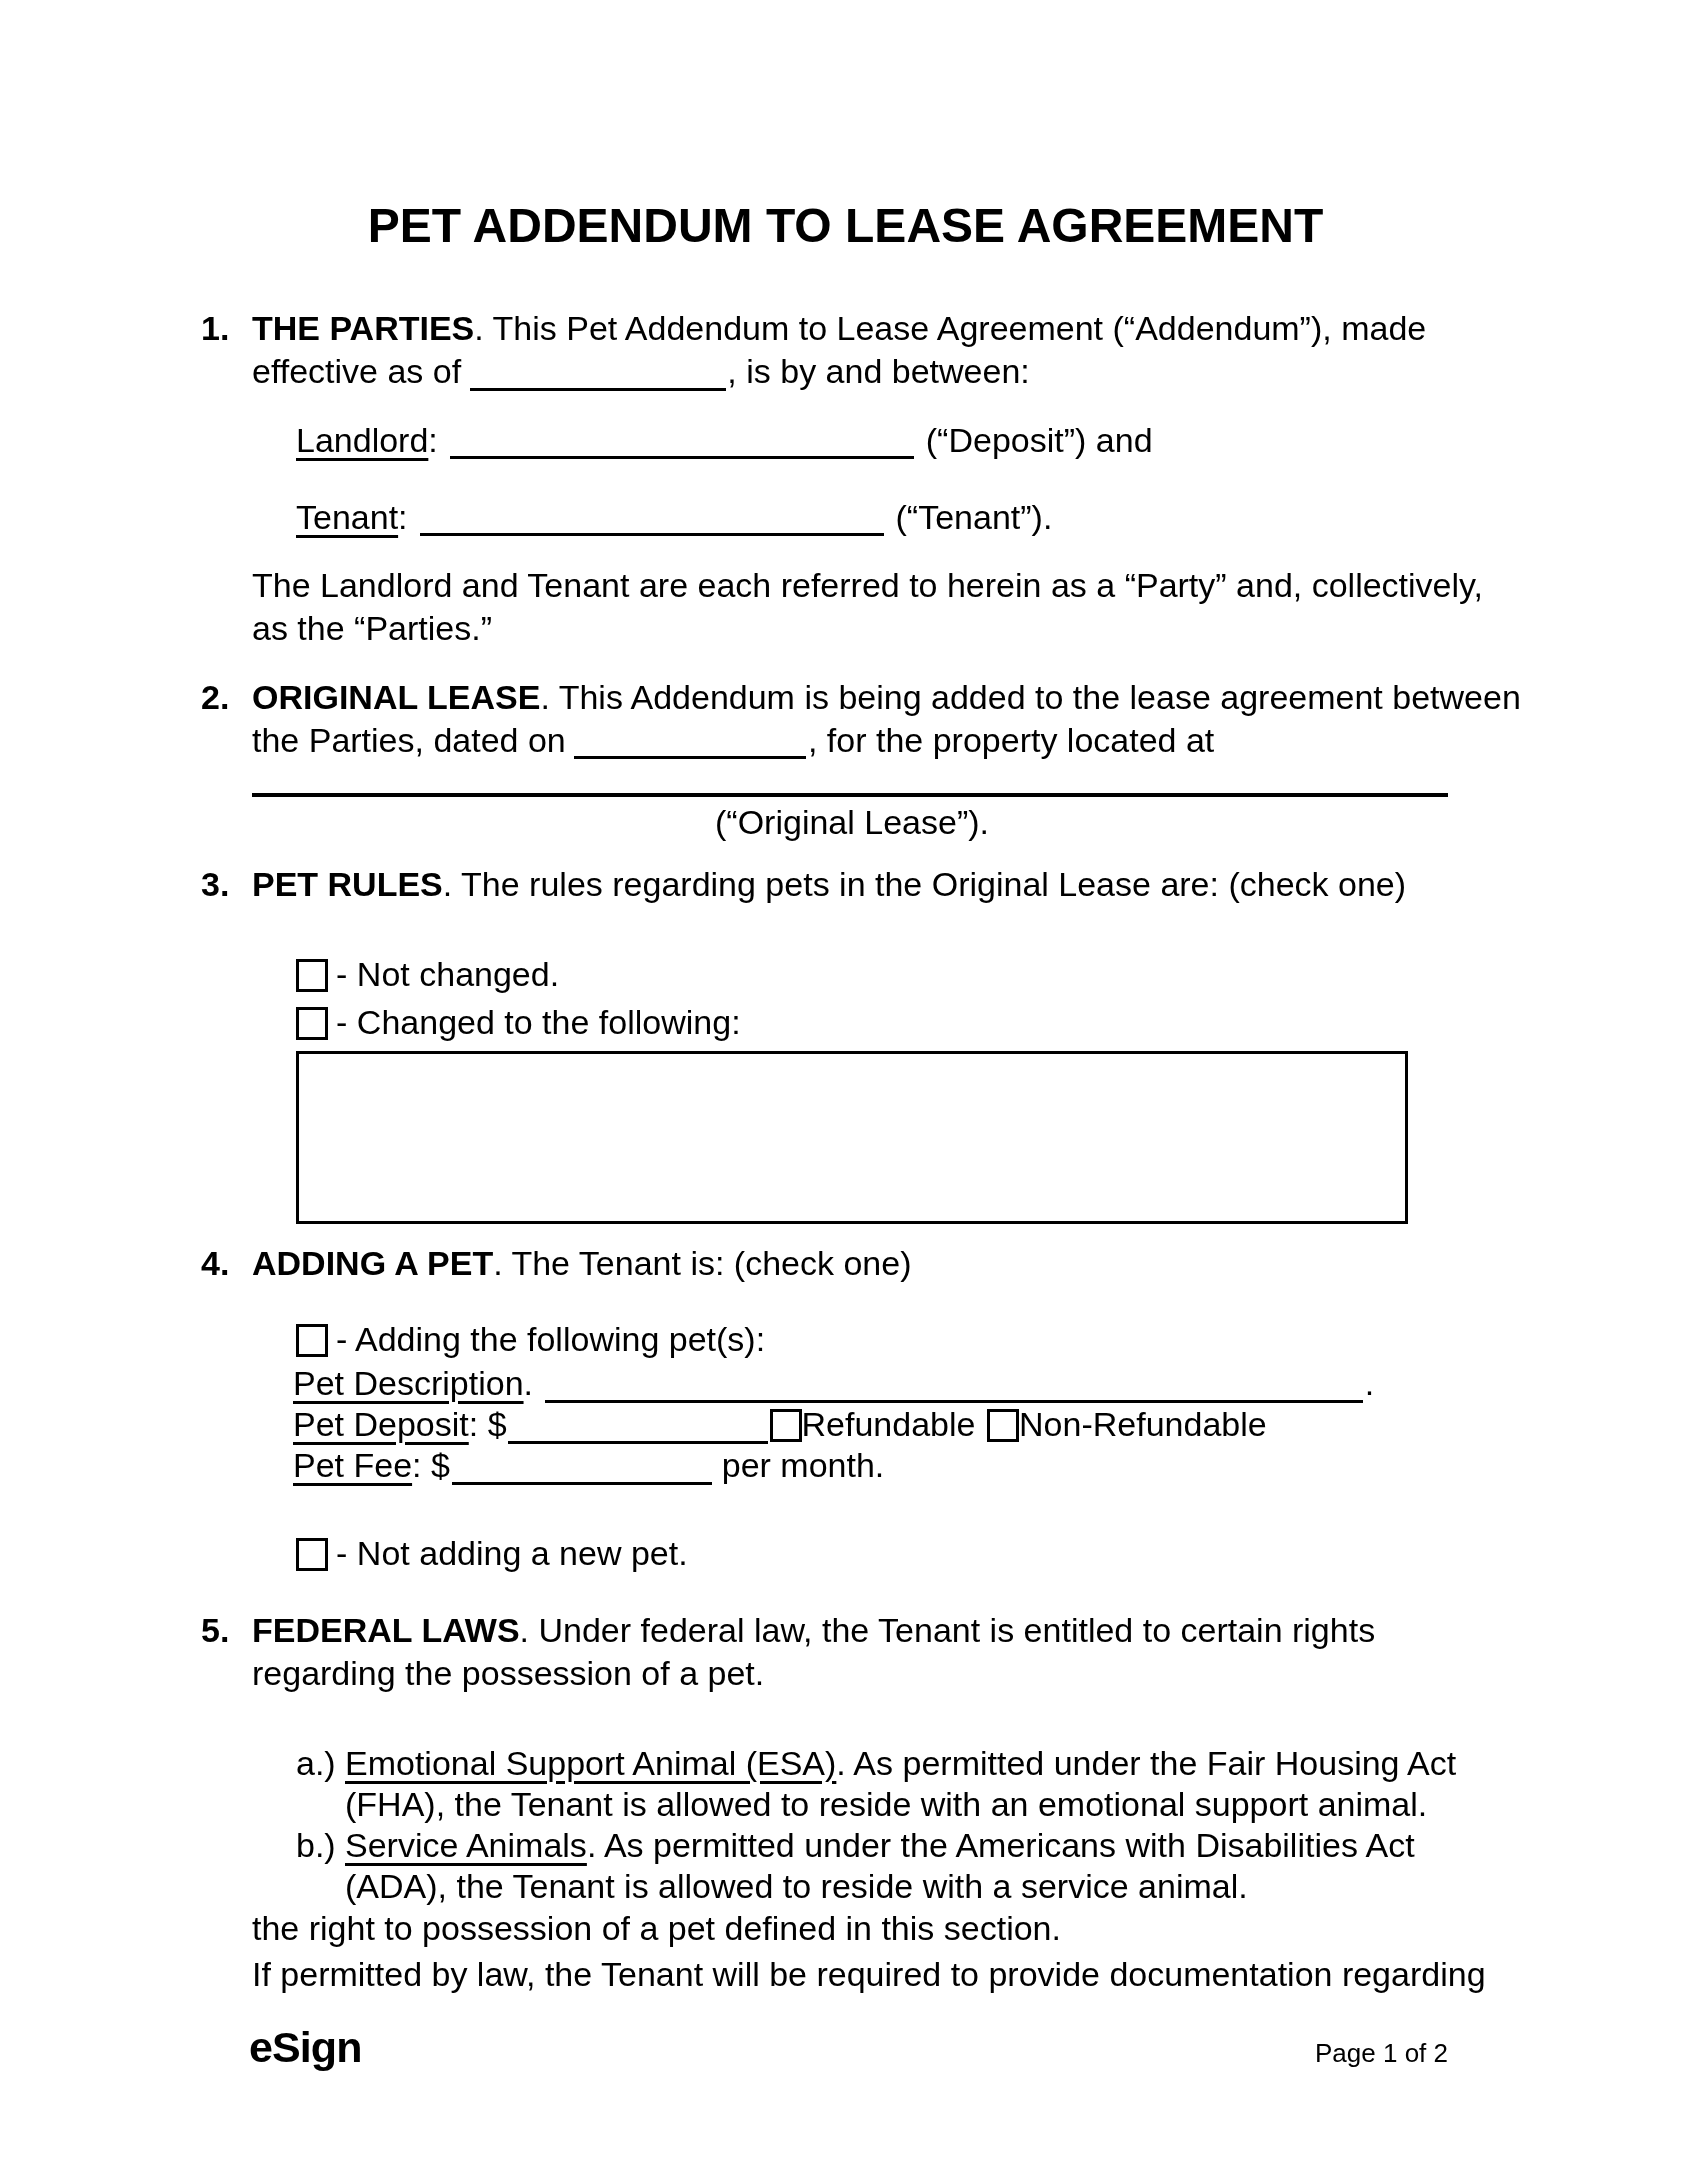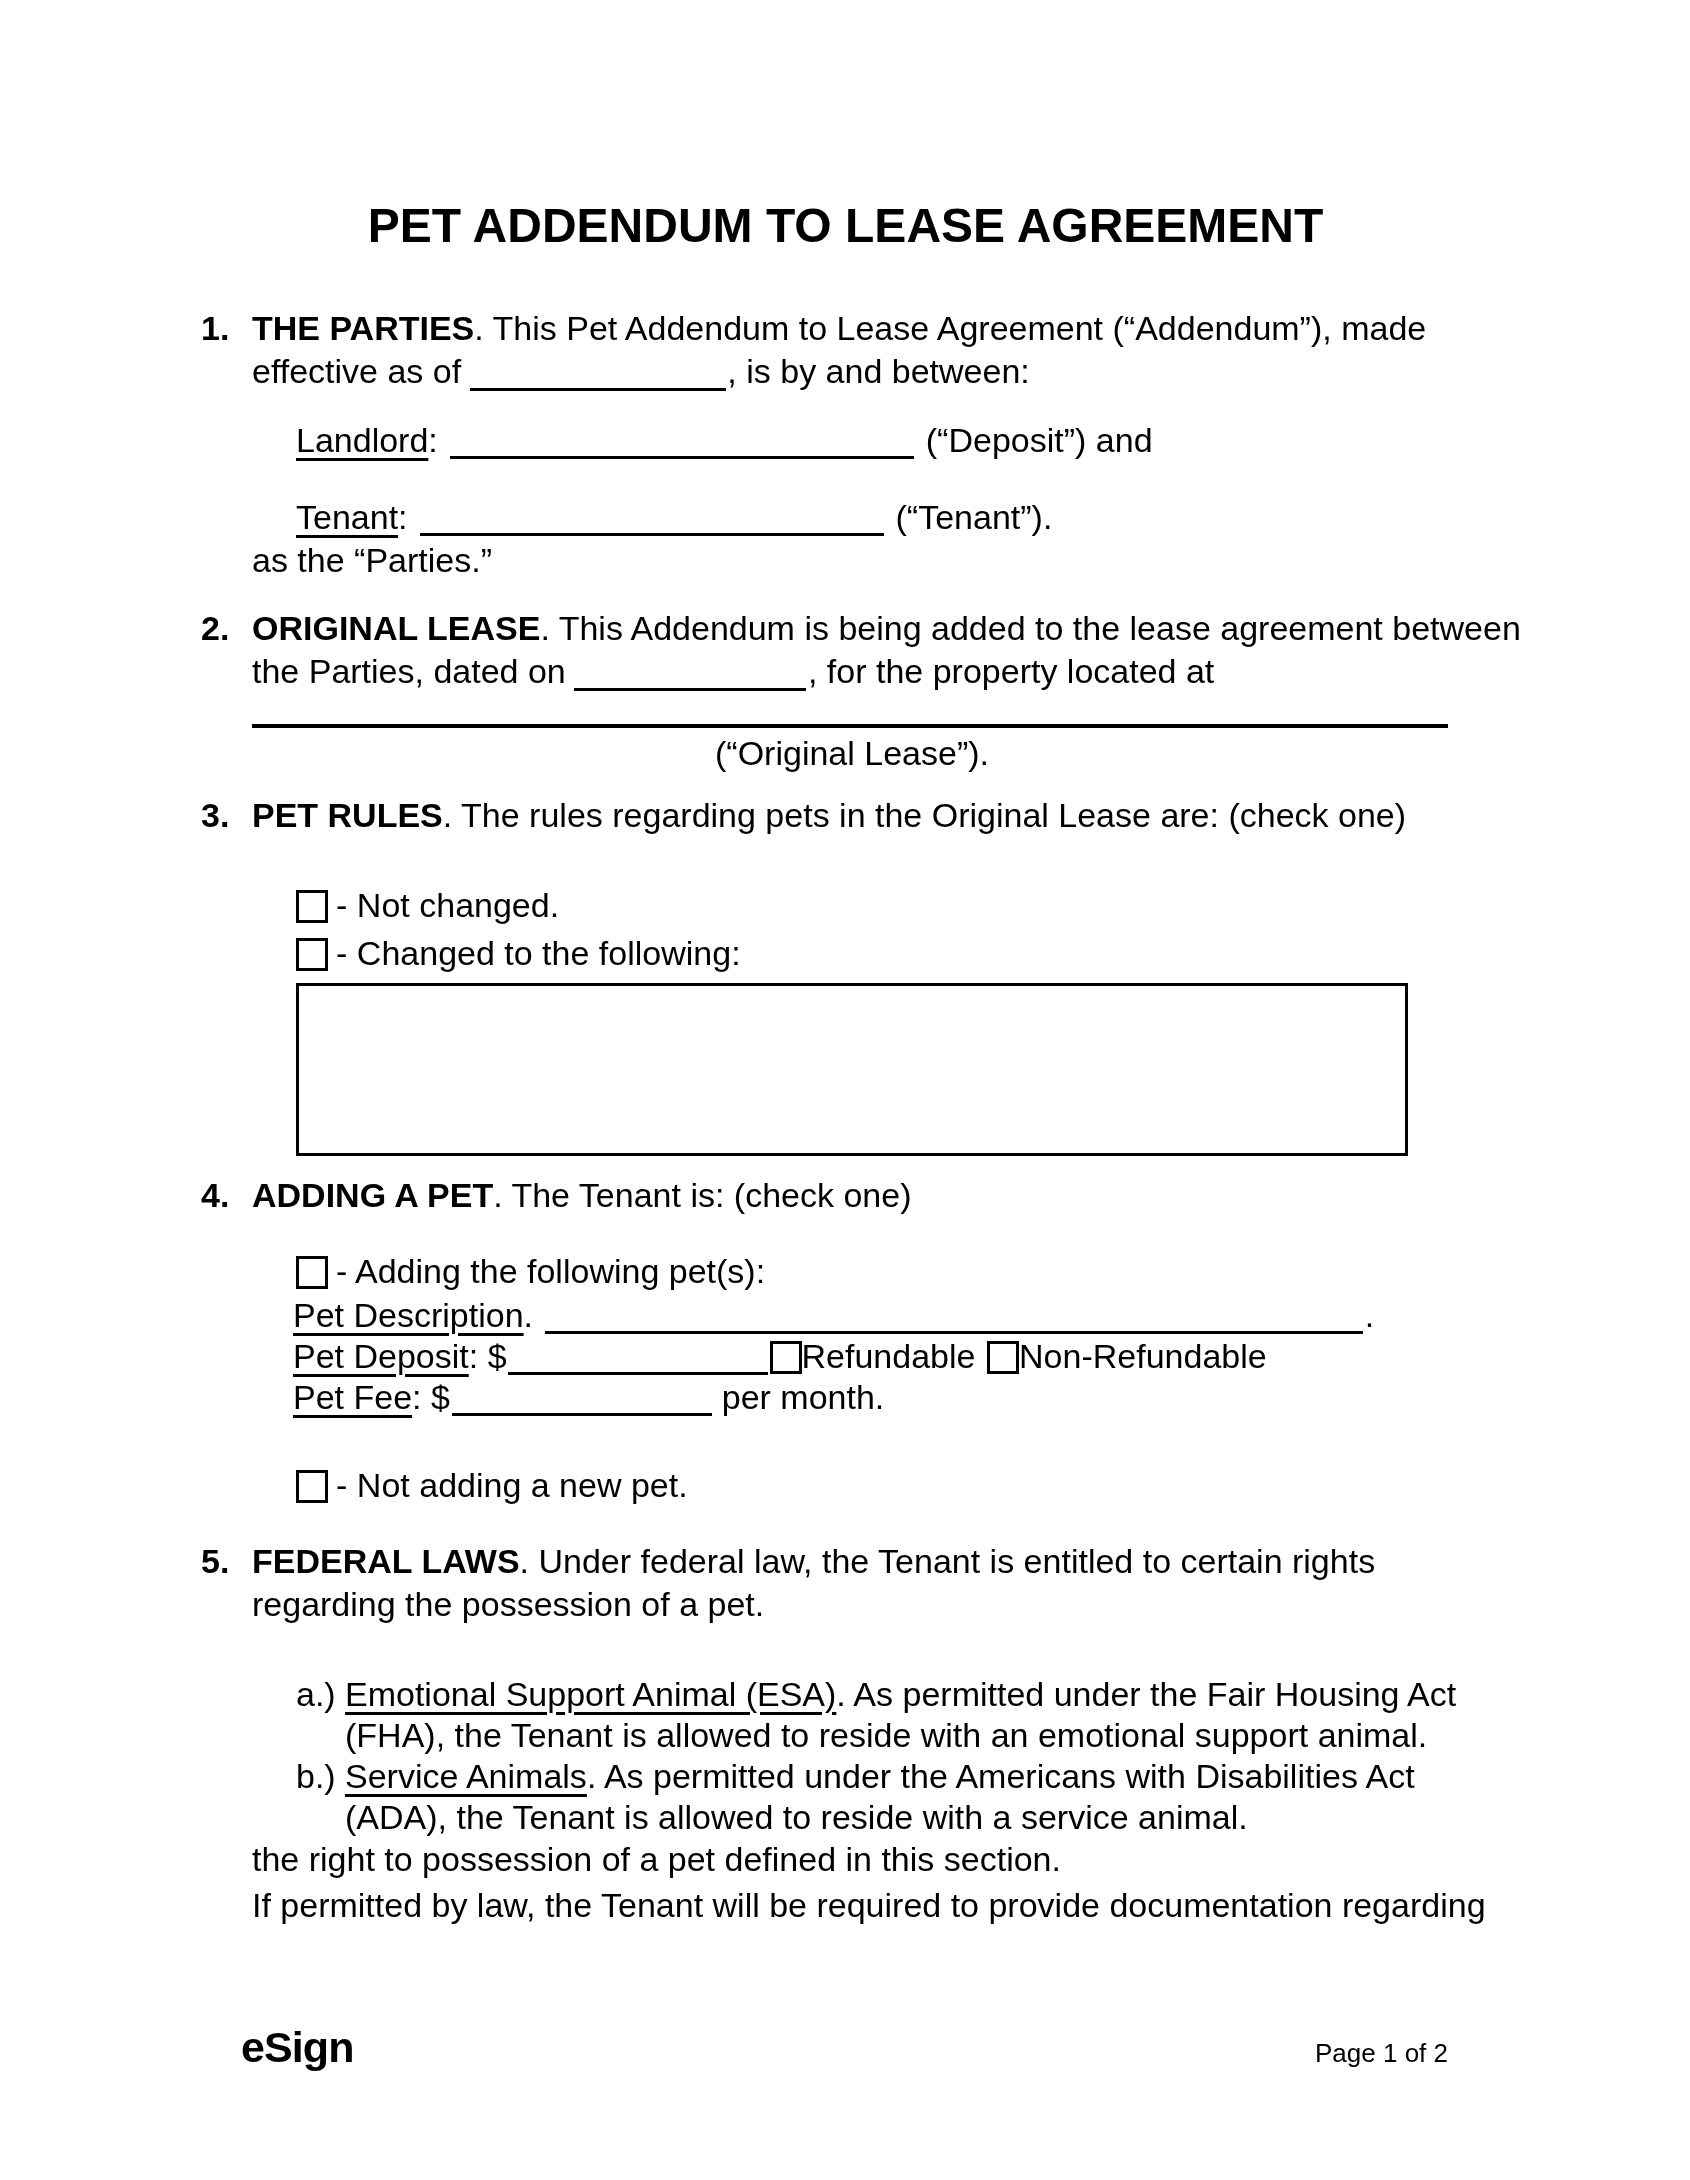--- a/index.html
+++ b/index.html
@@ -72,21 +72,21 @@
     margin-left: 95px;
     margin-top: 5.1px;
     width: 1106px;
     height: 167px;
     border: 3.4px solid #000;
     background: #ffffff;
   }
   .footer {
     position: absolute;
     top: 2026px;
-    left: 241px;
+    left: 249px;
     right: 243px;
     display: flex;
     justify-content: space-between;
     align-items: baseline;
   }
   .brand {
     font-size: 43px;
     font-weight: 700;
     letter-spacing: -0.9px;
   }
@@ -120,20 +120,21 @@
     <div class="sec-head mt-s1">
       <span class="sec-num">1.</span>
       <span class="sec-body"><span class="bold">THE PARTIES</span><span>. This Pet Addendum to Lease Agreement (“Addendum”), made</span></span>
     </div>
     <div class="cont"><span>effective as of</span><span class="blank blank-date"></span><span>, is by and between:</span></div>
 
     <div class="ind2 mt-land"><span class="ul">Landlord</span><span>:</span><span class="blank blank-name"></span><span>(“Deposit”) and</span></div>
 
     <div class="ind2 mt-ten"><span class="ul">Tenant</span><span>:</span><span class="blank blank-name"></span><span>(“Tenant”).</span></div>
 
+    <div class="cont mt-para">The Landlord and Tenant are each referred to herein as a “Party” and, collectively,</div>
     <div class="cont">as the “Parties.”</div>
 
     <div class="sec-head mt-s2">
       <span class="sec-num">2.</span>
       <span class="sec-body"><span class="bold">ORIGINAL LEASE</span><span>. This Addendum is being added to the lease agreement between</span></span>
     </div>
     <div class="cont"><span>the Parties, dated on</span><span class="blank blank-lease"></span><span>, for the property located at</span></div>
     <div class="addr-line"></div>
     <div class="cont mt-capt">(“Original Lease”).</div>
 

